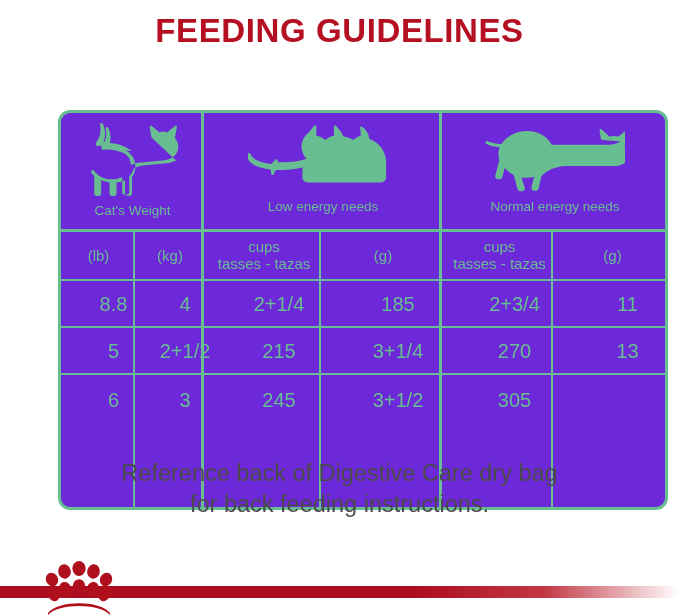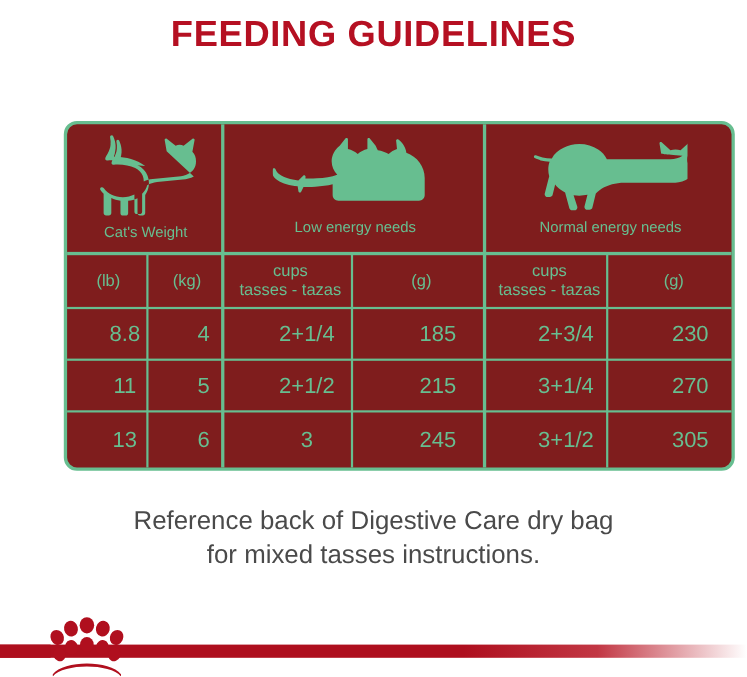--- a/index.html
+++ b/index.html
@@ -28,25 +28,25 @@
     color: #B51022;
     font-family: "Liberation Sans", sans-serif;
   }
 
   
   .table-wrap {
     position: absolute;
     left: 58px;
     top: 110px;
     width: 610px;
-    height: 318px;
+    height: 400px;
     border: 3px solid #67BE90;
     border-radius: 12px;
     box-sizing: border-box;
-    background: #7f1d1d;
+    background: #6d28d9;
   }
 
   .grid {
     position: absolute;
     inset: 0;
     display: grid;
     grid-template-columns: 75px 68px 120px 118px 115px 111px;
     grid-template-rows: 118px 50px 47px 47px 50px;
   }
 
@@ -234,21 +234,20 @@
     </div>
     <div class="cell sub">
       <span class="l1">(g)</span>
     </div>
 
     <div class="cell data">8.8</div>
     <div class="cell data">4</div>
     <div class="cell data">2+1/4</div>
     <div class="cell data">185</div>
     <div class="cell data">2+3/4</div>
-    <div class="cell data">230</div>
 
     <div class="cell data">11</div>
     <div class="cell data">5</div>
     <div class="cell data">2+1/2</div>
     <div class="cell data">215</div>
     <div class="cell data">3+1/4</div>
     <div class="cell data">270</div>
 
     <div class="cell data">13</div>
     <div class="cell data">6</div>
@@ -267,21 +266,21 @@
   <div class="vline thin" style="left:490px; top:118px;"></div>
 
   <div class="hline thick" style="top:116px;"></div>
   <div class="hline" style="top:166px;"></div>
   <div class="hline" style="top:213px;"></div>
   <div class="hline" style="top:260px;"></div>
 </div>
 
 <div class="note">
   <span>Reference back of Digestive Care dry bag</span>
-  <span>for mixed tasses instructions.</span>
+  <span>for back feeding instructions.</span>
 </div>
 
 <div class="brandbar"></div>
 <div class="brandbar-left"></div>
 <div class="crown">
   <svg width="74" height="59" viewBox="0 0 74 59" xmlns="http://www.w3.org/2000/svg">
     <g fill="#B00F1E">
       <ellipse cx="37" cy="12.5" rx="6.6" ry="7.4"></ellipse>
       <ellipse cx="22.5" cy="15.5" rx="6.3" ry="7.2" transform="rotate(-14 22.5 15.5)"></ellipse>
       <ellipse cx="51.5" cy="15.5" rx="6.3" ry="7.2" transform="rotate(14 51.5 15.5)"></ellipse>

